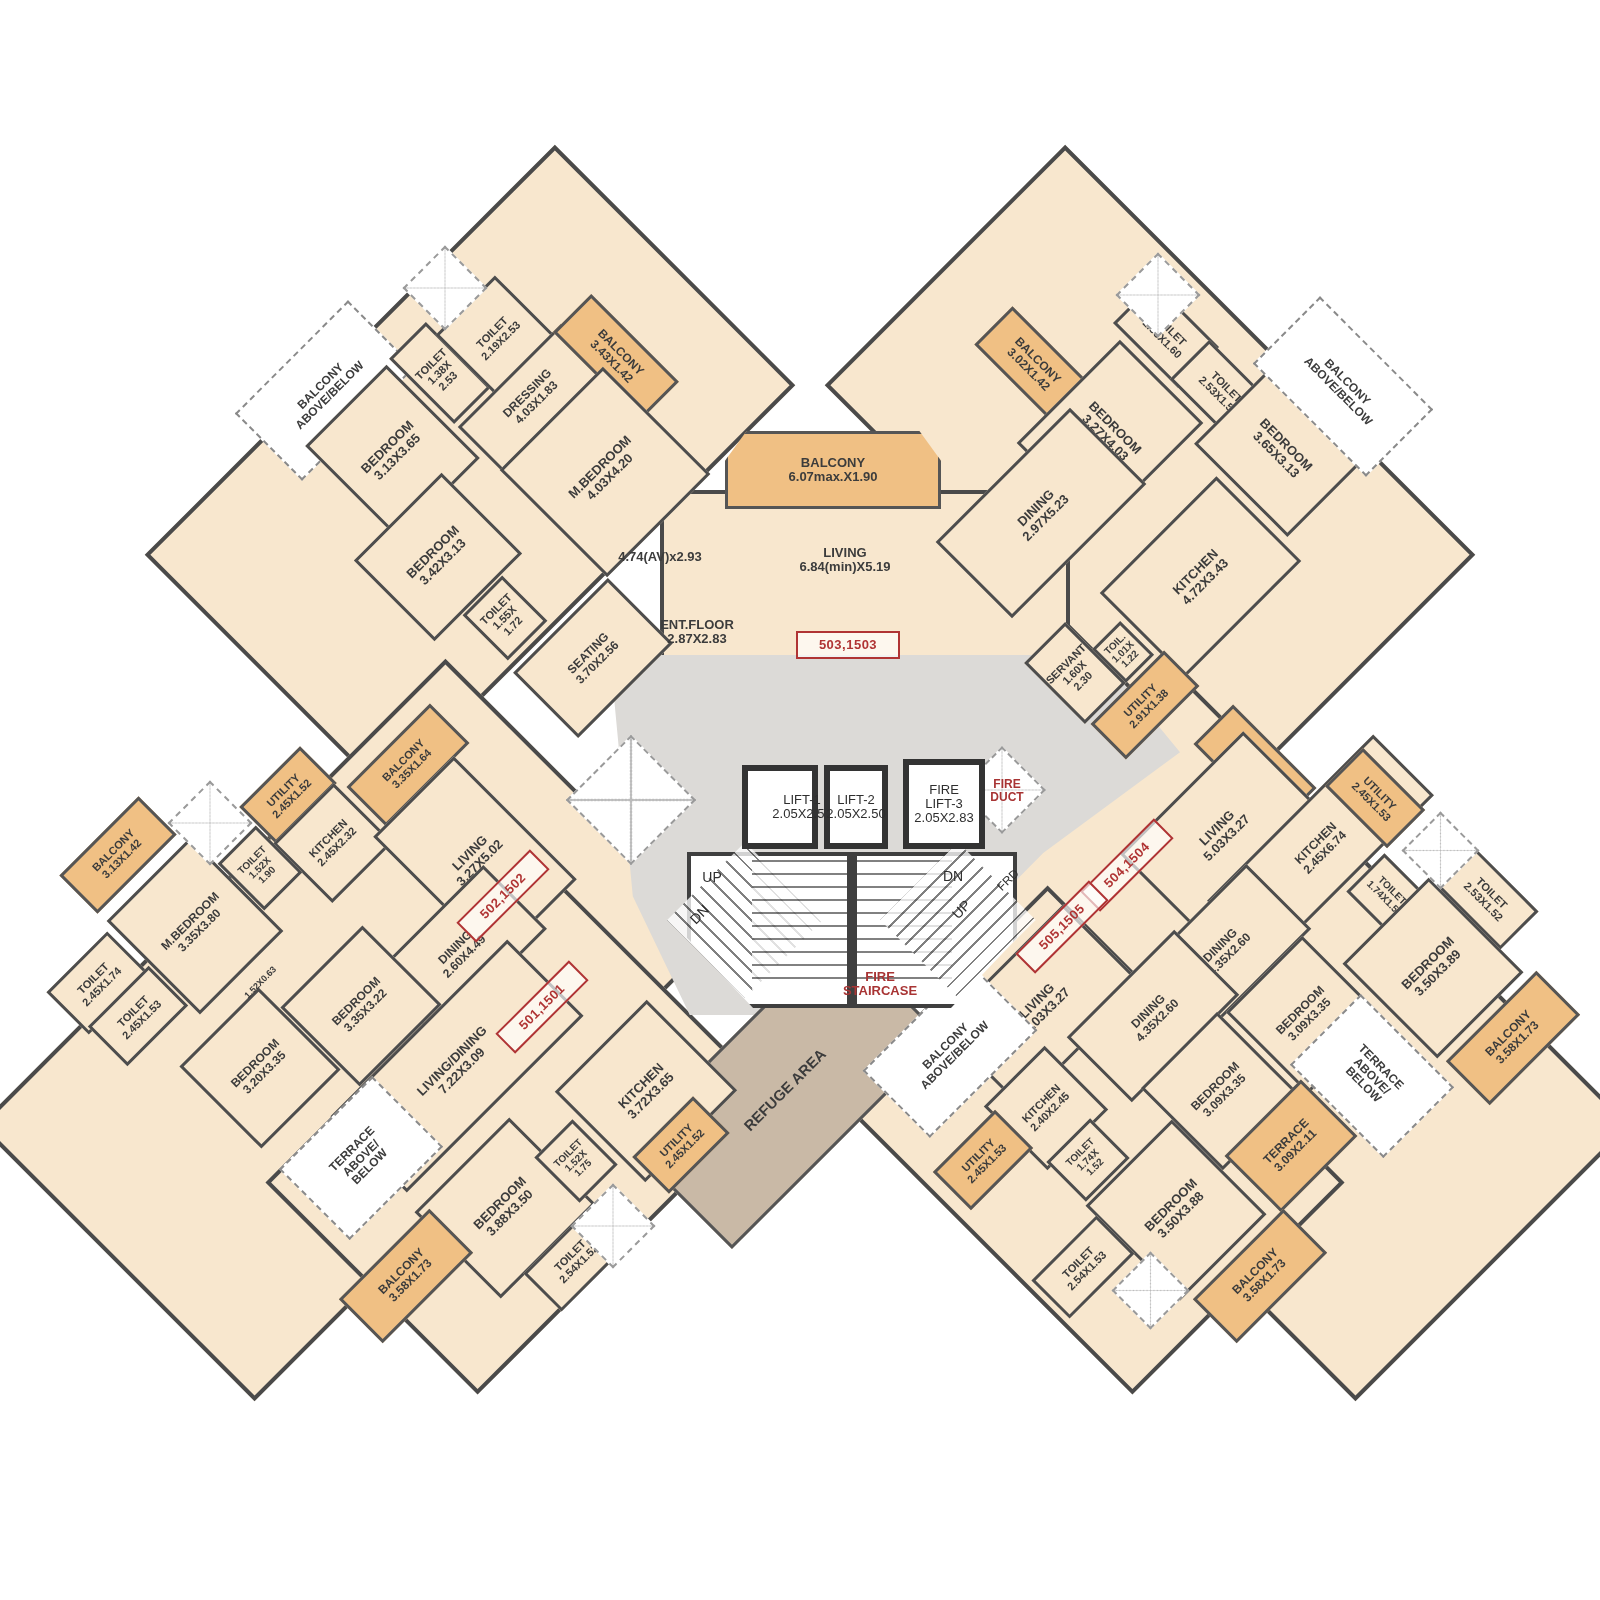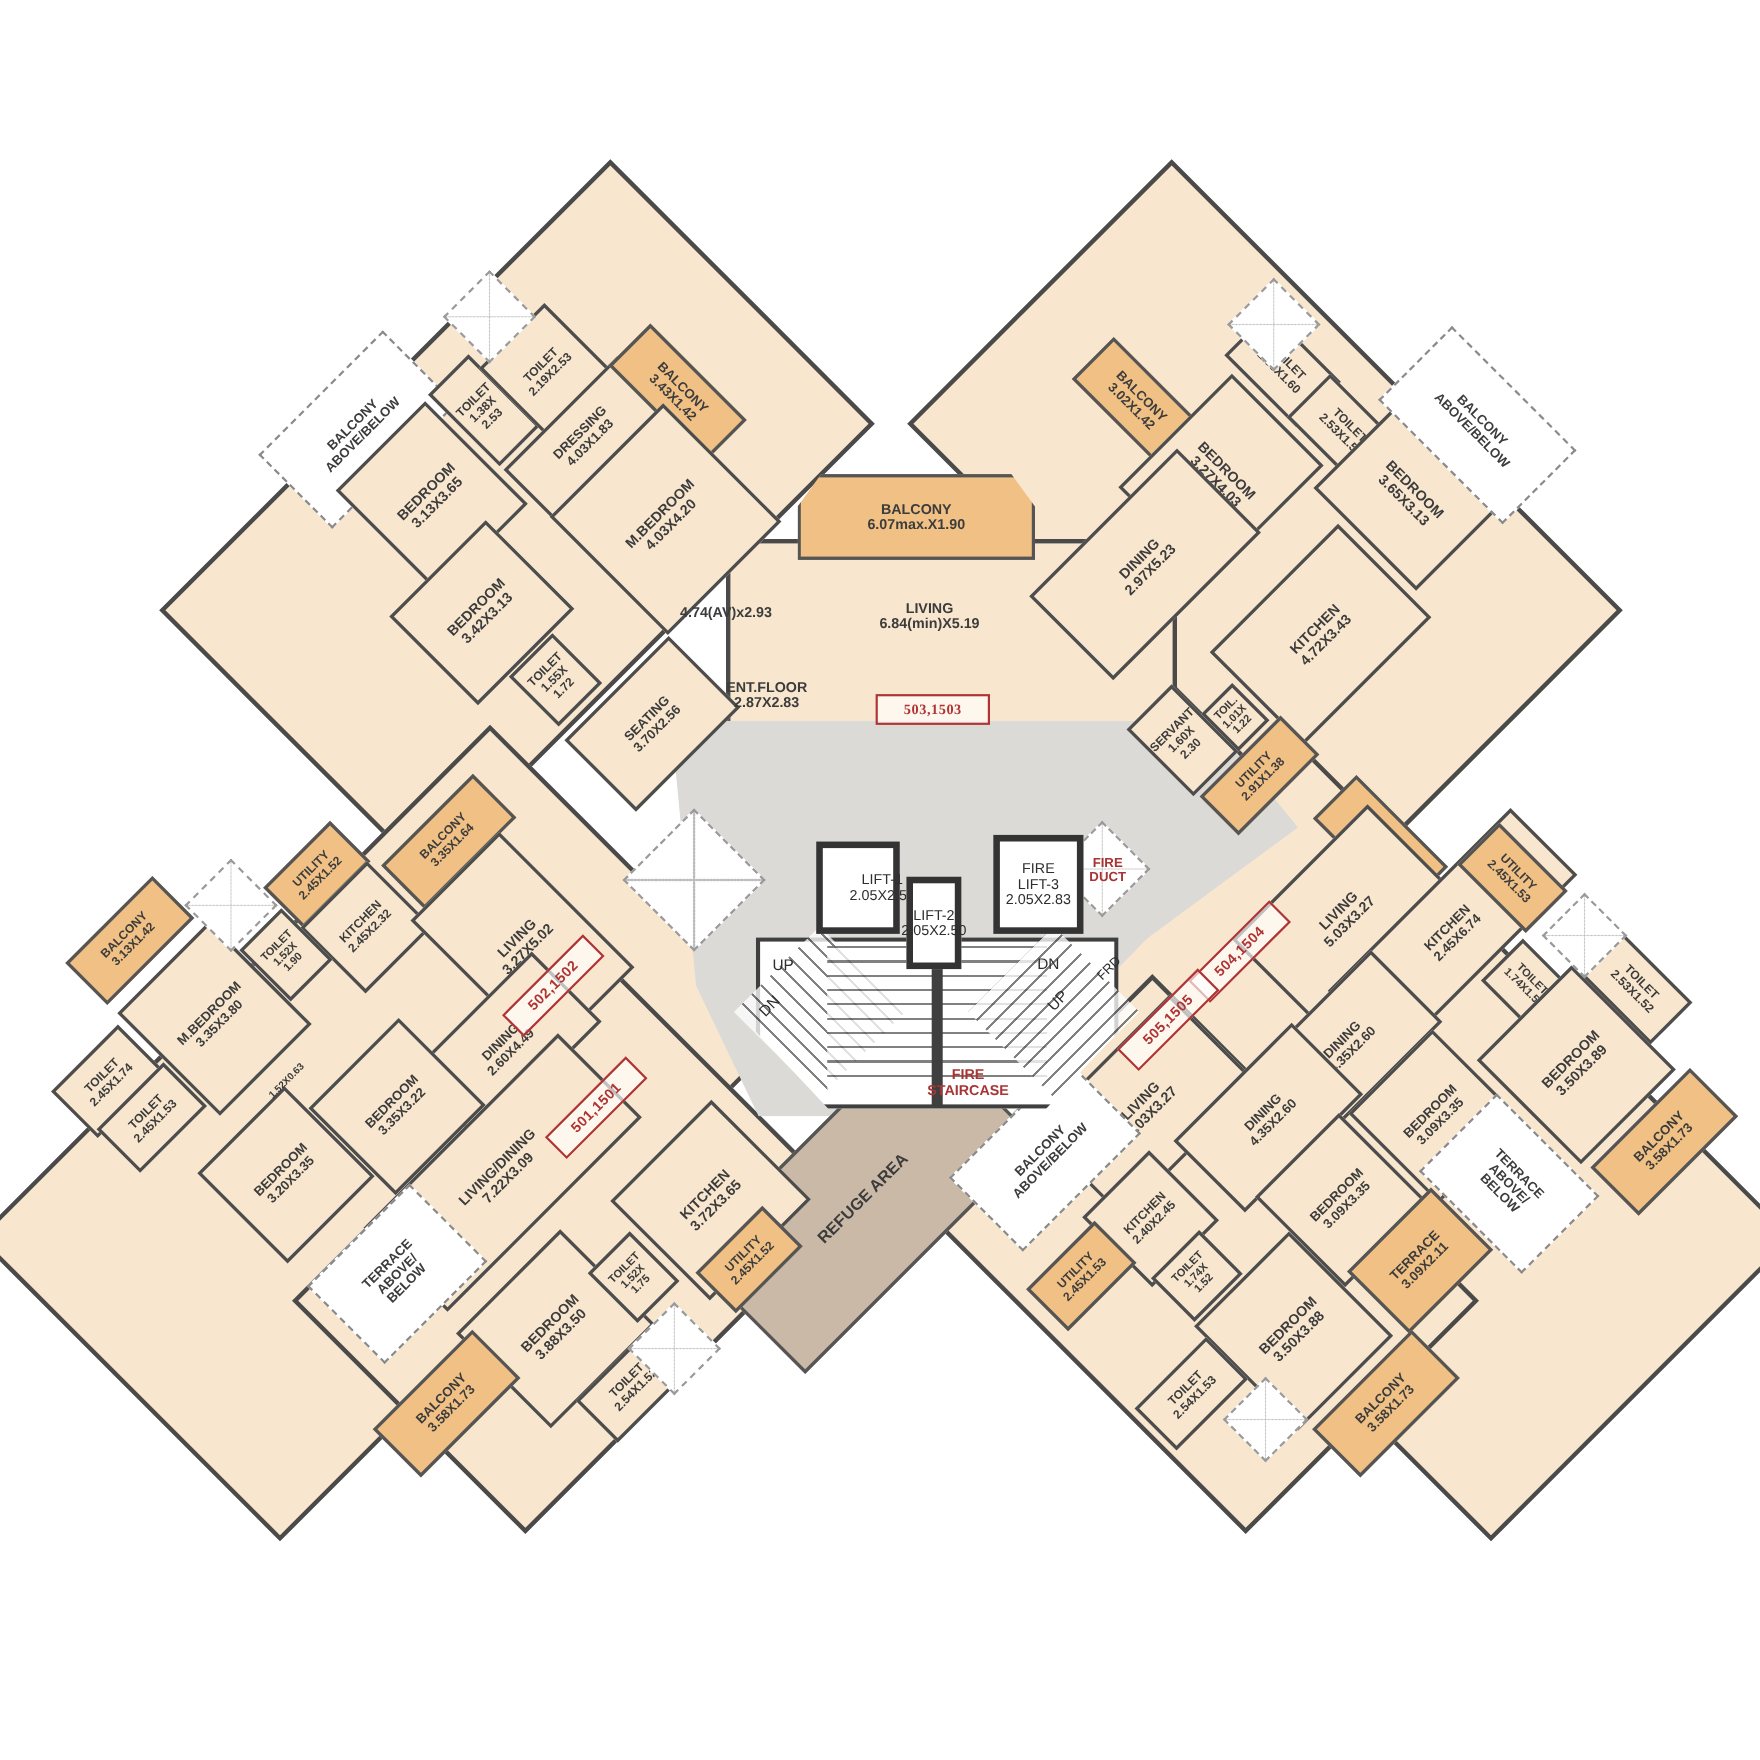--- a/index.html
+++ b/index.html
@@ -119,21 +119,21 @@
 2.87X2.83</div>
       </div>
       <div class="shp k-balcony" style="left: 725px; top: 431px; width: 216px; height: 78px; clip-path: polygon(10% 0px, 90% 0px, 100% 38%, 100% 100%, 0px 100%, 0px 38%);">
         <div class="room-label" style="font-size: 13px;">BALCONY
 6.07max.X1.90</div>
       </div>
       <div class="shp k-note" style="left: 735px; top: 540px; width: 220px; height: 40px;">
         <div class="room-label" style="font-size: 13px;">LIVING
 6.84(min)X5.19</div>
       </div>
-      <div class="shp k-tag" style="left: 796px; top: 631px; width: 104px; height: 28px; font-family: Liberation Serif, serif;">
+      <div class="shp k-tag" style="left: 796px; top: 631px; width: 104px; height: 28px;">
         <div class="room-label" style="font-size: 13px;">503,1503</div>
       </div>
       <div class="shp k-balcony" style="left: 977px; top: 338px; width: 112px; height: 54px; transform: rotate(45deg);">
         <div class="room-label" style="font-size: 12px;">BALCONY
 3.02X1.42</div>
       </div>
       <div class="shp k-room" style="left: 1051px; top: 360px; width: 118px; height: 146px; transform: rotate(45deg);">
         <div class="room-label" style="font-size: 13px;">BEDROOM
 3.27X4.03</div>
       </div>
@@ -172,21 +172,21 @@
 1.22</div>
       </div>
       <div class="shp k-utility" style="left: 1093px; top: 680px; width: 104px; height: 50px; transform: rotate(-45deg);">
         <div class="room-label" style="font-size: 11px;">UTILITY
 2.91X1.38</div>
       </div>
       <div class="shp k-lift" style="left: 742px; top: 765px; width: 76px; height: 84px; padding-left: 44px;">
         <div class="room-label" style="font-size: 13px;">LIFT-1
 2.05X2.50</div>
       </div>
-      <div class="shp k-lift" style="left: 824px; top: 765px; width: 50px; height: 84px; margin-top: 32px;">
+      <div class="shp k-lift" style="left: 824px; top: 765px; width: 64px; height: 84px;">
         <div class="room-label" style="font-size: 13px;">LIFT-2
 2.05X2.50</div>
       </div>
       <div class="shp k-lift" style="left: 903px; top: 759px; width: 82px; height: 90px;">
         <div class="room-label" style="font-size: 13px;">FIRE
 LIFT-3
 2.05X2.83</div>
       </div>
       <div class="shp k-red" style="left: 975px; top: 771px; width: 64px; height: 40px;">
         <div class="room-label" style="font-size: 12px;">FIRE

